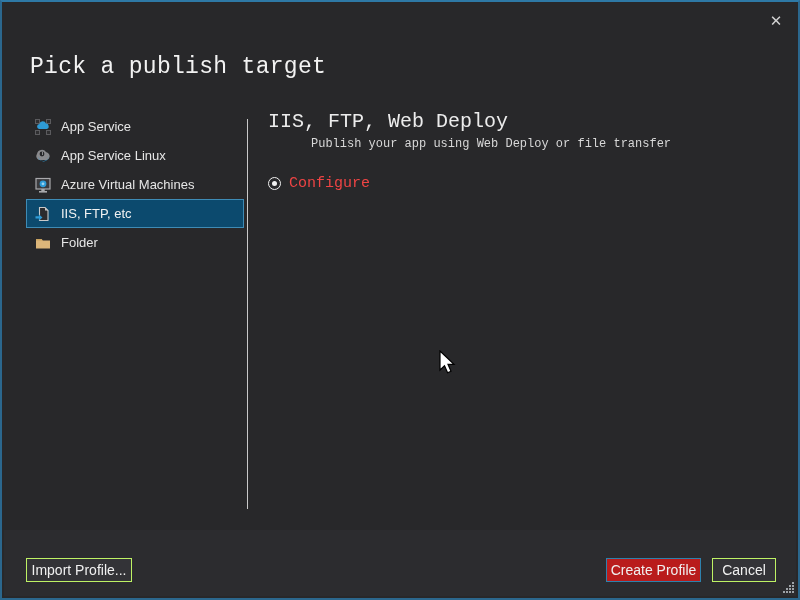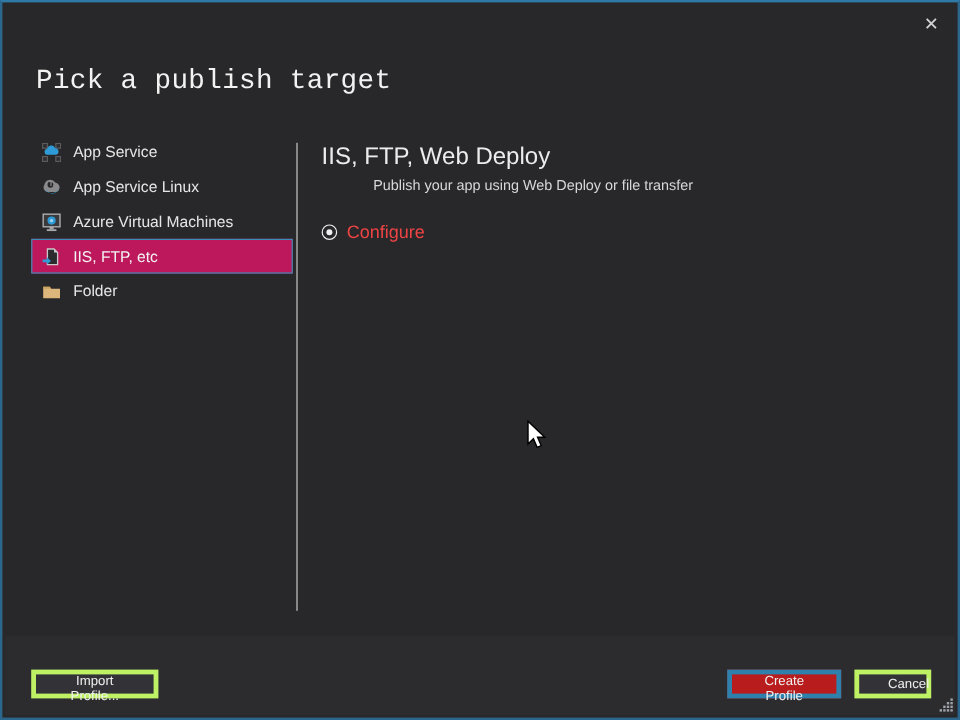--- a/index.html
+++ b/index.html
@@ -7,38 +7,38 @@
   .dialog{position:absolute;inset:0;box-sizing:border-box;background:#28282a;
     border:2px solid #2b678d;border-top-color:#2e79a6;}
   .titlebar-close{position:absolute;top:8px;right:10px;width:24px;height:22px;
     color:#d2d2d2;font-size:15px;line-height:22px;text-align:center;cursor:default;}
   .dlg-title{position:absolute;left:28px;top:52px;font-size:23px;font-weight:400;
     color:#f2f2f2;letter-spacing:.3px;font-family:Liberation Mono, monospace;}
   
   .sidebar{position:absolute;left:24px;top:110px;width:218px;}
   .side-item{display:flex;align-items:center;gap:10px;height:27px;padding-left:8px;
     border:1px solid transparent;color:#e6e6e6;font-size:13px;cursor:default;}
-  .side-item.selected{background:#be185d;border-color:#3e8bb5;color:#f2f2f2;}
+  .side-item.selected{background:#0c4a6e;border-color:#3e8bb5;color:#f2f2f2;}
   .icon16{width:16px;height:16px;flex:0 0 16px;display:block;}
   
   .v-sep{position:absolute;left:245px;top:117px;width:1px;height:390px;background:#c9c9c9;}
   
-  .panel{position:absolute;left:266px;top:118px;right:20px;}
+  .panel{position:absolute;left:266px;top:108px;right:20px;font-family:Liberation Mono, monospace;}
   .panel-heading{font-size:20px;font-weight:400;color:#ececec;}
   .panel-sub{margin-top:4px;font-size:12px;color:#d8d8d8;margin-left:43px;}
   .radio-row{margin-top:24px;display:flex;align-items:center;gap:8px;}
   .radio-outer{width:13px;height:13px;border-radius:50%;border:1.5px solid #f0f0f0;
     box-sizing:border-box;background:#28282a;display:flex;align-items:center;justify-content:center;}
   .radio-dot{width:5px;height:5px;border-radius:50%;background:#f0f0f0;}
   .radio-label{font-size:15px;color:#ef4444;}
   
   .footer-strip{position:absolute;left:2px;right:2px;bottom:2px;height:66px;background:#2c2c2f;}
   .btn{position:absolute;height:24px;box-sizing:border-box;background:#333337;
-    border:4px solid #bef264;color:#f0f0f0;font-size:11px;font-family:inherit;
-    padding:0 24px;cursor:default;}
+    border:1px solid #bef264;color:#f0f0f0;font-size:14px;font-family:inherit;
+    padding:0 2px;cursor:default;}
   .btn-import{left:24px;top:556px;width:106px;}
   .btn-create{left:604px;top:556px;width:95px;border-color:#2e81ad;background:#b91c1c;}
   .btn-cancel{left:710px;top:556px;width:64px;}
   
   .grip{position:absolute;right:3px;bottom:4px;}
   
   .cursor{position:absolute;left:437px;top:348px;pointer-events:none;}
 </style>
 </head>
 <body>

